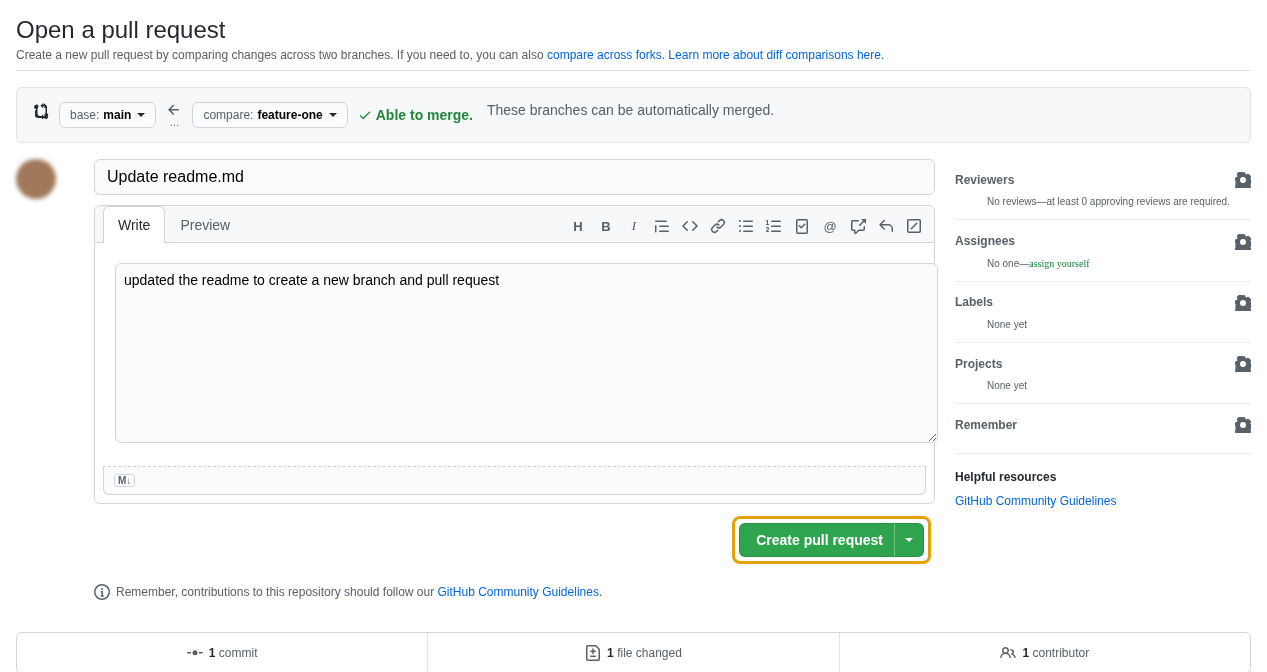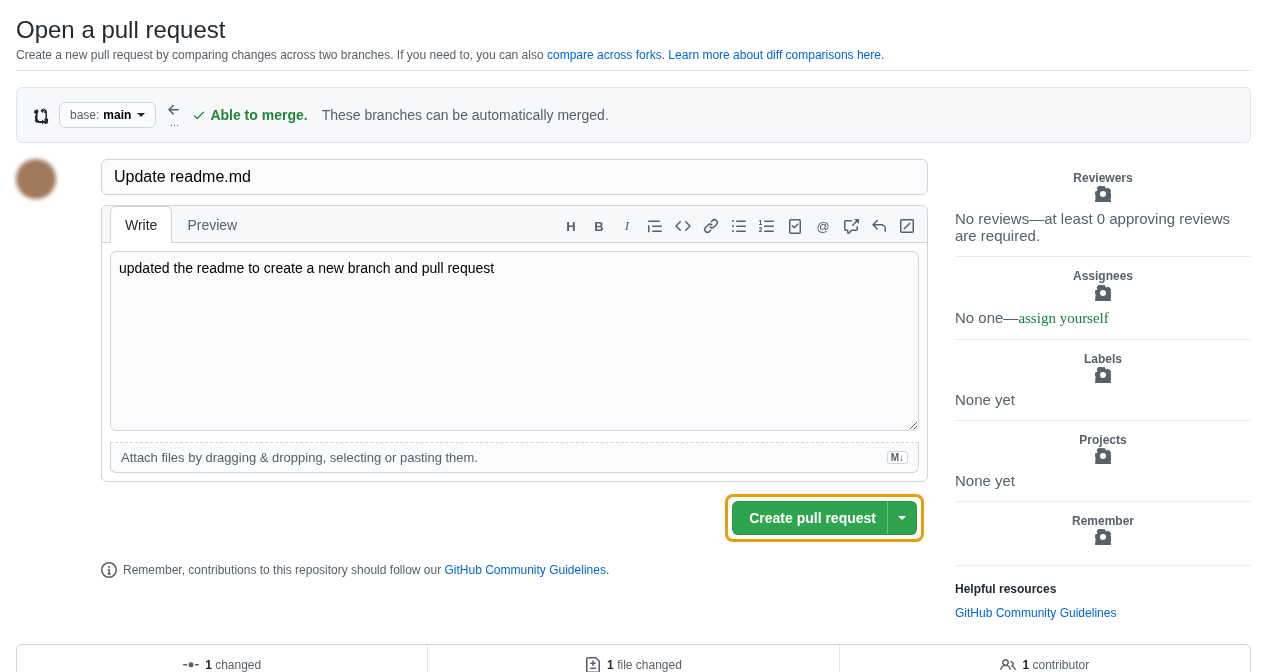--- a/index.html
+++ b/index.html
@@ -14,21 +14,20 @@
     h1.main-title { font-size: 24px; font-weight: 400; margin-bottom: 4px; }
     p.subtitle { color: #586069; font-size: 12px; margin-bottom: 8px; }
     .divider-line { border: none; border-top: 1px solid #e1e4e8; margin: 8px 0 16px; }
     
     .branch-bar {
       background: #f6f8fa;
       border: 1px solid #e1e4e8;
       border-radius: 6px;
       padding: 14px 16px;
       display: flex;
-      align-items: center;
       gap: 10px;
       margin-bottom: 16px;
     }
     .branch-btn {
       background: #fafbfc;
       border: 1px solid #d1d5da;
       border-radius: 6px;
       padding: 5px 10px;
       font-size: 12px;
       cursor: pointer;
@@ -37,21 +36,21 @@
       gap: 4px;
     }
     .branch-btn .label { color: #586069; }
     .branch-btn .val { font-weight: 600; }
     .caret { display: inline-block; width:0; height:0; border-left:4px solid transparent; border-right:4px solid transparent; border-top:4px solid #24292e; margin-left:2px;}
     .arrow-col { display: flex; flex-direction: column; align-items: center; line-height: 1; color: #586069; }
     .arrow-col .dots { font-size: 10px; }
     .merge-ok { color: #22863a; font-weight: 600; display:inline-flex; align-items:center; gap:4px;}
     .merge-text { color: #586069; font-size: 14px; margin-left: 4px;}
 
-    .main-area { display: flex; gap: 27px; }
+    .main-area { display: flex; gap: 20px; }
     .left-col { flex: 0 0 58px; }
     .avatar {
       width: 40px; height: 40px; border-radius: 50%;
       background: #a0785a; filter: blur(2px);
     }
     .form-col { flex: 1; min-width: 0; }
     .title-input {
       width: 100%; padding: 8px 12px; font-size: 16px;
       background: #fafbfc; border: 1px solid #d1d5da; border-radius: 6px;
       margin-bottom: 10px;
@@ -75,21 +74,21 @@
       text-align: center;
     }
     .tab.active {
       background: #fff; color: #24292e;
       border-color: #d1d5da;
       border-radius: 6px 6px 0 0;
     }
     .toolbar { display: flex; gap: 12px; padding: 8px 12px; align-items:center; }
     .toolbar-icon { color: #586069; cursor: pointer; width: 16px; height: 16px; display:inline-flex; align-items:center; justify-content:center; font-size: 13px;}
     .body-textarea {
-      width: calc(100% - 16px); margin: 8px; padding: 8px; font-size: 14px; font-family: inherit;
+      width: calc(100% - 16px); margin: 20px; padding: 8px; font-size: 14px; font-family: inherit;
       background: #fafbfc; border: 1px solid #d1d5da; border-radius: 6px;
       min-height: 180px; resize: vertical;
     }
     .attach-bar {
       display: flex; justify-content: space-between; align-items:center;
       padding: 7px 10px; font-size: 13px; color: #586069;
       border-top: 1px dashed #d1d5da;
       margin: 0 8px 8px;
       background: #fafbfc;
       border-radius: 0 0 6px 6px;
@@ -111,23 +110,23 @@
       border-radius: 0 6px 6px 0; padding: 8px 10px; margin-left: -6px;
       cursor:pointer; display:inline-flex; align-items:center;
     }
     .create-btn { border-radius: 6px 0 0 6px; text-align: right; }
     .white-caret{ display: inline-block; width:0; height:0; border-left:4px solid transparent; border-right:4px solid transparent; border-top:4px solid #fff;}
 
     .footnote { color:#586069; font-size:12px; margin:16px 0 8px; display:flex; align-items:center; gap:6px;}
 
     .sidebar { width: 296px; flex-shrink:0; }
     .sb-section { border-bottom: 1px solid #eaecef; padding: 12px 0; }
-    .sb-header { display:flex; justify-content:space-between; align-items:center; margin-bottom:8px;flex-direction:column; }
+    .sb-header { display:flex; justify-content:space-between; align-items:center; margin-bottom:8px; }
     .sb-title { font-size: 12px; font-weight: 600; color: #586069;}
-    .sb-body { font-size: 15px; color: #586069; }
+    .sb-body { font-size: 10px; color: #586069; margin-left: 32px; }
     .sb-link { color: #15803d; font-family: Liberation Serif, serif;}
     .gear { color: #586069; cursor:pointer; }
 
     .resources-title { font-size: 12px; font-weight:700; margin: 16px 0 8px; }
     .resources-link { font-size:12px; }
 
     .stats-bar {
       border: 1px solid #d1d5da; border-radius: 6px;
       display: flex; margin-top: 24px;
     }
@@ -160,20 +159,25 @@
     <span class="label">base: </span>
       <span class="val">main</span>
     <span class="caret"></span>
   </button>
   <span class="arrow-col">
     <svg class="octicon" width="16" height="16" viewBox="0 0 16 16">
         <path d="M7.78 12.53a.75.75 0 01-1.06 0L2.47 8.28a.75.75 0 010-1.06l4.25-4.25a.75.75 0 011.06 1.06L4.81 7h7.44a.75.75 0 010 1.5H4.81l2.97 2.97a.75.75 0 010 1.06z"></path>
       </svg>
     <span class="dots">…</span>
   </span>
+  <button class="branch-btn">
+    <span class="label">compare: </span>
+      <span class="val">feature-one</span>
+    <span class="caret"></span>
+  </button>
   <span class="merge-ok">
     <svg class="octicon" width="14" height="14" viewBox="0 0 16 16">
         <path d="M13.78 4.22a.75.75 0 010 1.06l-7.25 7.25a.75.75 0 01-1.06 0L2.22 9.28a.75.75 0 011.06-1.06L6 10.94l6.72-6.72a.75.75 0 011.06 0z"></path>
       </svg>
     <span>Able to merge.</span>
   </span>
   <span class="merge-text">These branches can be automatically merged.</span>
 </div>
 
 <div class="main-area">
@@ -239,21 +243,20 @@
           <span class="toolbar-icon">
               <svg class="octicon" width="16" height="16" viewBox="0 0 16 16">
                 <path d="M2.75 1A1.75 1.75 0 001 2.75v10.5c0 .966.784 1.75 1.75 1.75h10.5A1.75 1.75 0 0015 13.25V2.75A1.75 1.75 0 0013.25 1H2.75zM2.5 2.75a.25.25 0 01.25-.25h10.5a.25.25 0 01.25.25v10.5a.25.25 0 01-.25.25H2.75a.25.25 0 01-.25-.25V2.75zM8 10a.75.75 0 01-.75.75h-2.5a.75.75 0 010-1.5h2.5A.75.75 0 018 10zm3.25-4.25a.75.75 0 000-1.5h-2.5a.75.75 0 00-.75.75v2.5a.75.75 0 001.5 0v-.69l1.97 1.97a.75.75 0 101.06-1.06L10.56 5.75h.69z" opacity="0"></path>
                 <path d="M1 2.75C1 1.784 1.784 1 2.75 1h10.5c.966 0 1.75.784 1.75 1.75v10.5A1.75 1.75 0 0113.25 15H2.75A1.75 1.75 0 011 13.25V2.75zm1.75-.25a.25.25 0 00-.25.25v10.5c0 .138.112.25.25.25h10.5a.25.25 0 00.25-.25V2.75a.25.25 0 00-.25-.25H2.75zM11.28 4.72a.75.75 0 010 1.06l-5.5 5.5a.75.75 0 01-1.06-1.06l5.5-5.5a.75.75 0 011.06 0z"></path>
               </svg>
             </span>
         </div>
       </div>
       <textarea class="body-textarea" style="">updated the readme to create a new branch and pull request</textarea>
       <div class="attach-bar">
-        <span>Attach files by dragging &amp; dropping, selecting or pasting them.</span>
         <span class="md-badge">M↓</span>
       </div>
     </div>
 
     <div class="actions-row">
       <span class="highlight-box">
         <button class="create-btn">Create pull request</button>
         <button class="create-dropdown">
             <span class="white-caret"></span>
           </button>
@@ -318,21 +321,21 @@
     <div class="resources-title">Helpful resources</div>
     <a href="#" class="resources-link">GitHub Community Guidelines</a>
   </div>
 </div>
 
 <div class="stats-bar">
   <div class="stats-cell">
     <svg class="octicon" width="16" height="16" viewBox="0 0 16 16">
         <path d="M10.5 7.75a2.5 2.5 0 11-5 0 2.5 2.5 0 015 0zm1.43.75a4 4 0 10-7.86 0H.75a.75.75 0 010-1.5h3.32a4 4 0 017.86 0h3.32a.75.75 0 010 1.5h-3.32z"></path>
       </svg>
-    <span><strong>1</strong><span> changed</span></span>
+    <span><strong>1</strong><span> commit</span></span>
   </div>
   <div class="stats-cell">
     <svg class="octicon" width="16" height="16" viewBox="0 0 16 16">
         <path d="M2.75 1.5a.25.25 0 00-.25.25v12.5c0 .138.112.25.25.25h10.5a.25.25 0 00.25-.25V4.664a.25.25 0 00-.073-.177l-2.914-2.914a.25.25 0 00-.177-.073H2.75zM1 1.75C1 .784 1.784 0 2.75 0h7.586c.464 0 .909.184 1.237.513l2.914 2.914c.329.328.513.773.513 1.237v9.586A1.75 1.75 0 0113.25 16H2.75A1.75 1.75 0 011 14.25V1.75zM8 3.25a.75.75 0 01.75.75v1.5h1.5a.75.75 0 010 1.5h-1.5v1.5a.75.75 0 01-1.5 0V7h-1.5a.75.75 0 010-1.5h1.5V4A.75.75 0 018 3.25zm-3 8a.75.75 0 01.75-.75h4.5a.75.75 0 010 1.5h-4.5a.75.75 0 01-.75-.75z"></path>
       </svg>
     <span><strong>1</strong><span> file changed</span></span>
   </div>
   <div class="stats-cell">
     <svg class="octicon" width="16" height="16" viewBox="0 0 16 16">
         <path d="M5.5 3.5a2 2 0 100 4 2 2 0 000-4zM2 5.5a3.5 3.5 0 115.898 2.549 5.507 5.507 0 013.034 4.084.75.75 0 11-1.482.235 4.001 4.001 0 00-7.9 0 .75.75 0 01-1.482-.236A5.507 5.507 0 013.102 8.05 3.49 3.49 0 012 5.5zM11 4a.75.75 0 100 1.5 1.5 1.5 0 01.666 2.844.75.75 0 00-.416.672v.352a.75.75 0 00.574.73c1.2.289 2.162 1.2 2.522 2.372a.75.75 0 101.434-.44 5.01 5.01 0 00-2.56-3.012A3 3 0 0011 4z"></path>

